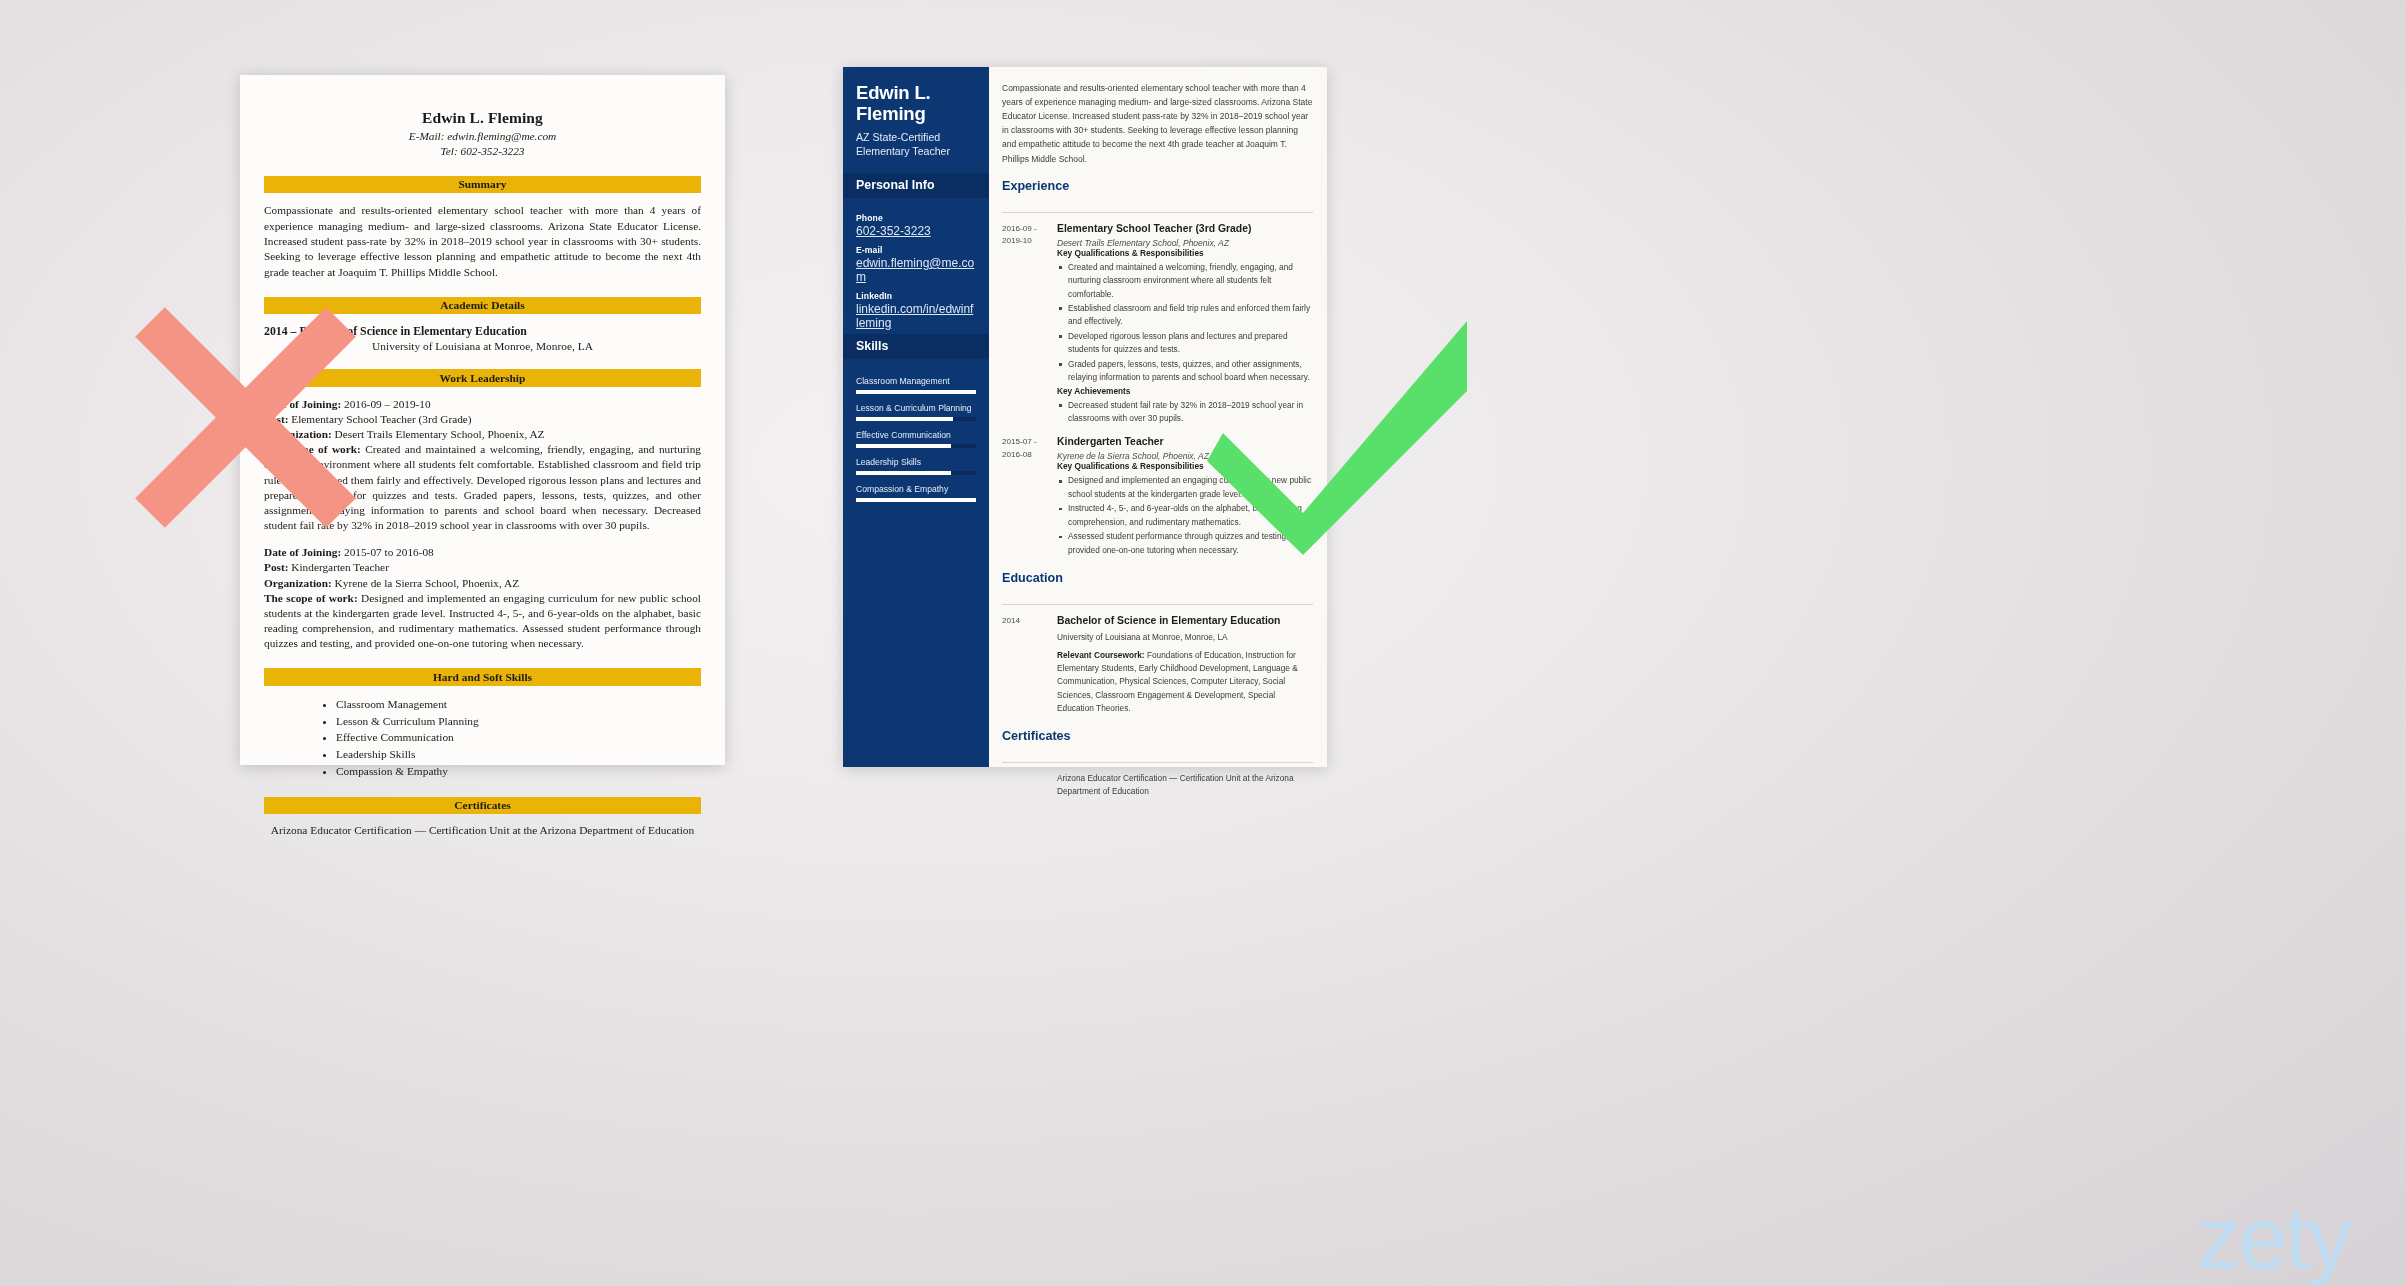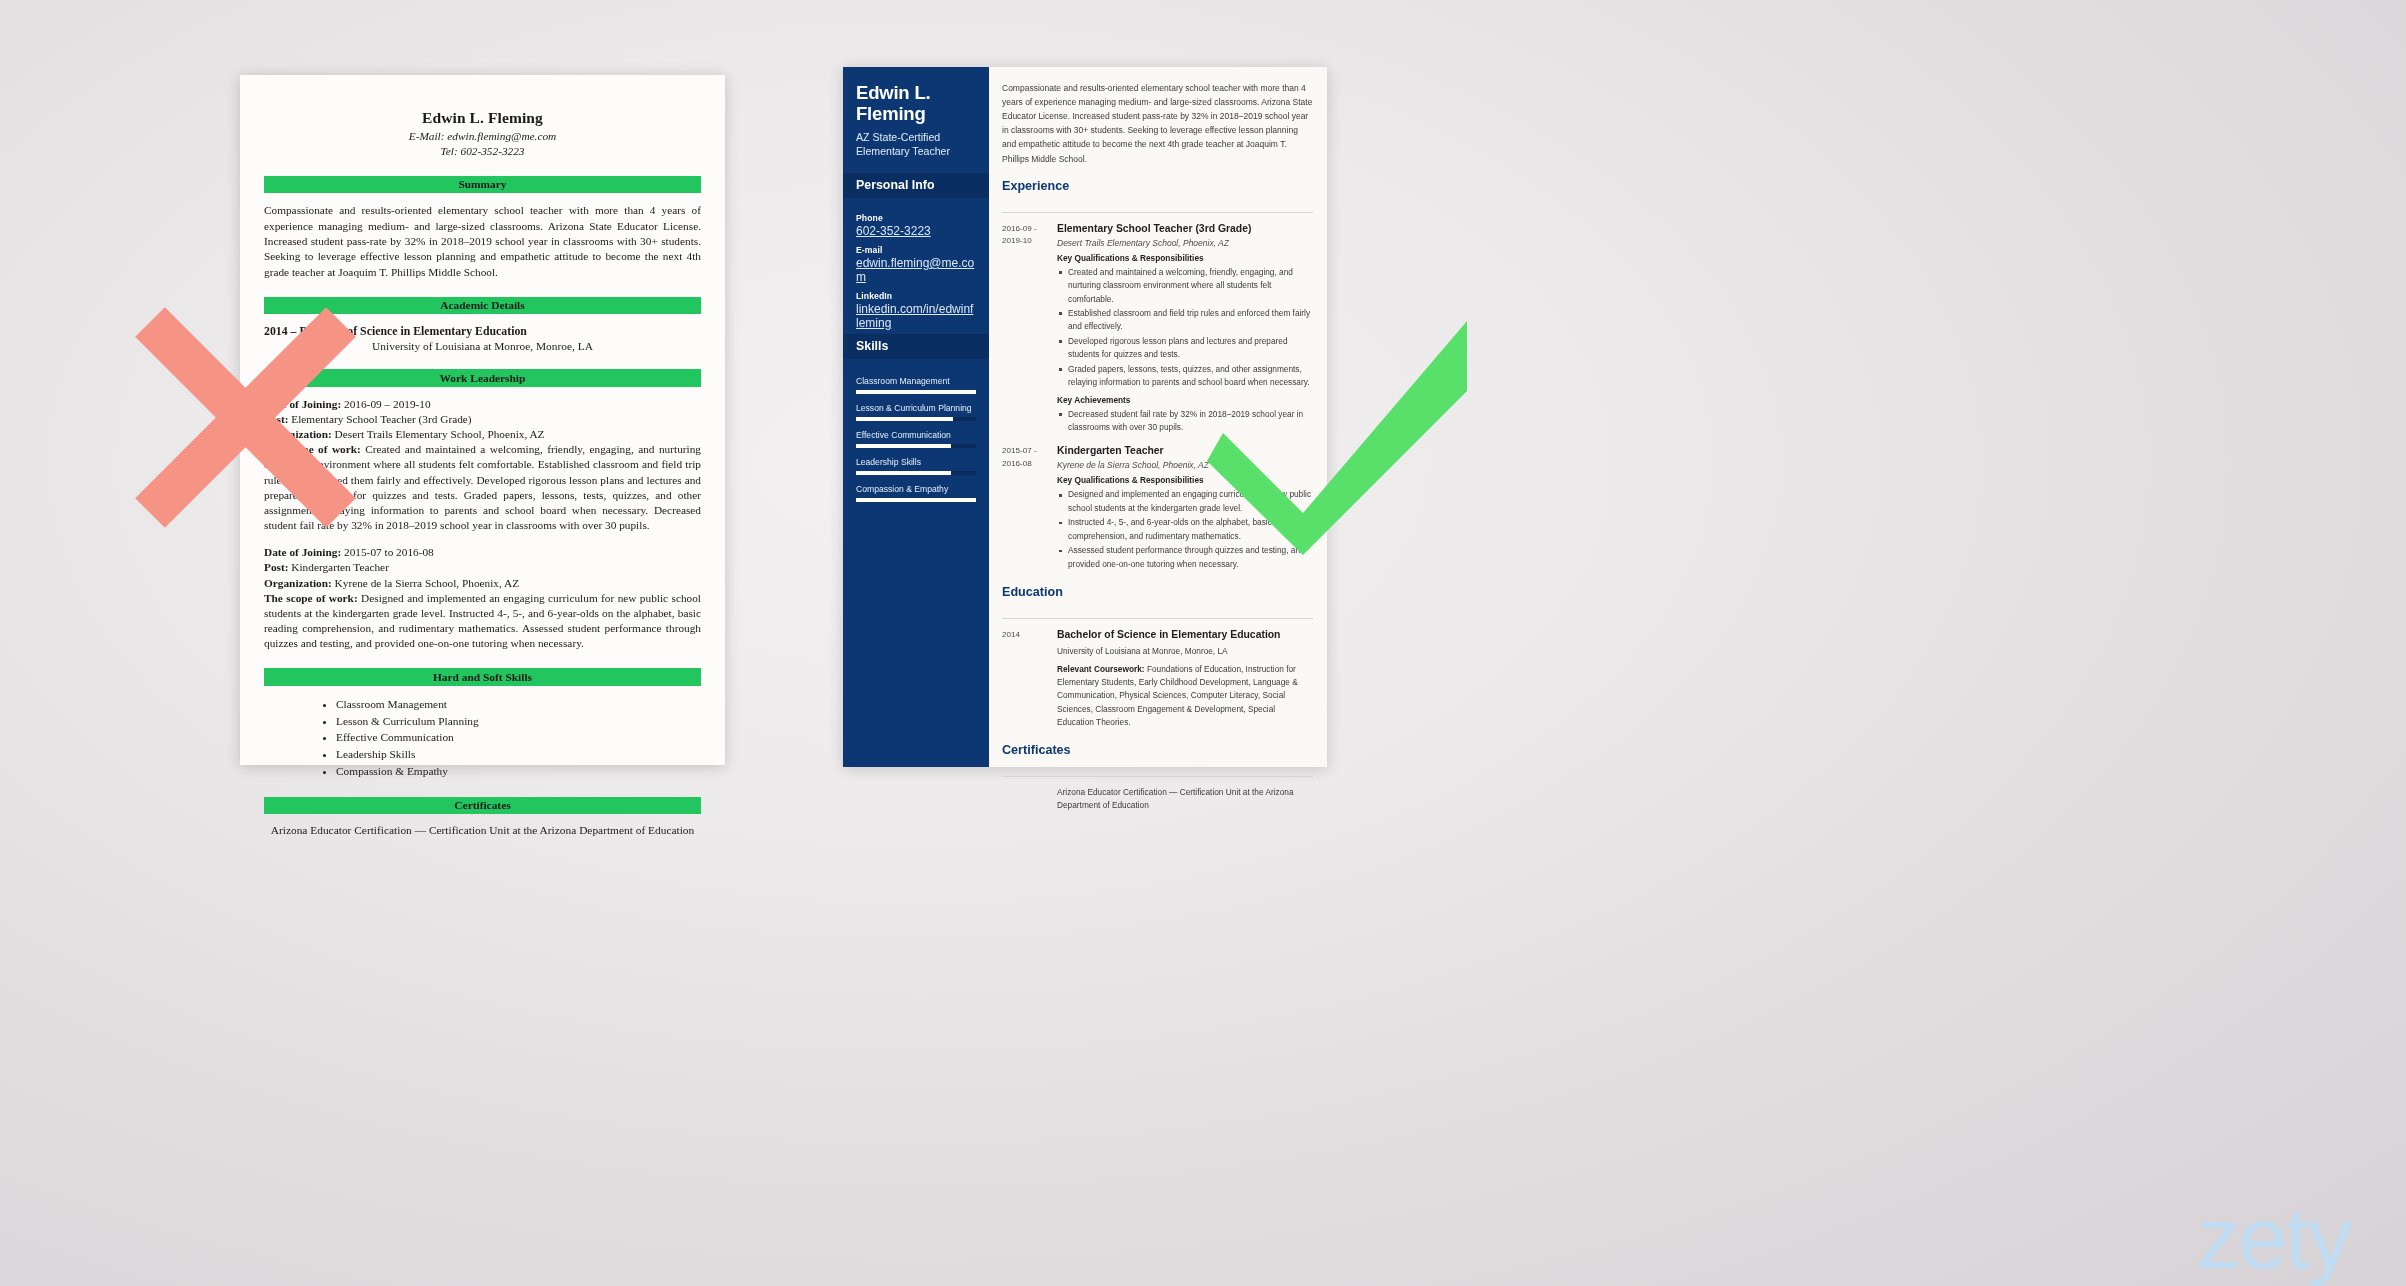--- a/index.html
+++ b/index.html
@@ -33,21 +33,21 @@
     letter-spacing: .1px;
   }
   .bad-contact {
     font-size: 11.3px;
     line-height: 1.32;
     text-align: center;
     margin-top: 2px;
     font-style: italic;
   }
   .bad-sec-bar {
-    background: #22c55e;
+    background: #eab308;
     text-align: center;
     font-weight: bold;
     font-size: 11.4px;
     padding: 2.5px 0 3px 0;
     margin: 17px 0 10px 0;
   }
   .bad-para {
     font-size: 11.3px;
     line-height: 1.355;
     text-align: justify;
@@ -194,21 +194,20 @@
   .gr-org {
     font-size: 8.5px;
     font-style: italic;
     color: #4c4c4c;
     margin-top: 3px;
   }
   .gr-sub-head {
     font-size: 8.3px;
     font-weight: bold;
     color: #1d1d1d;
-    margin-top: 5px;
   }
   .gr-bullets {
     list-style: none;
     margin: 3px 0 0 0;
   }
   .gr-bullets li {
     font-size: 8.3px;
     line-height: 1.62;
     color: #3b3b3b;
     padding-left: 11px;

